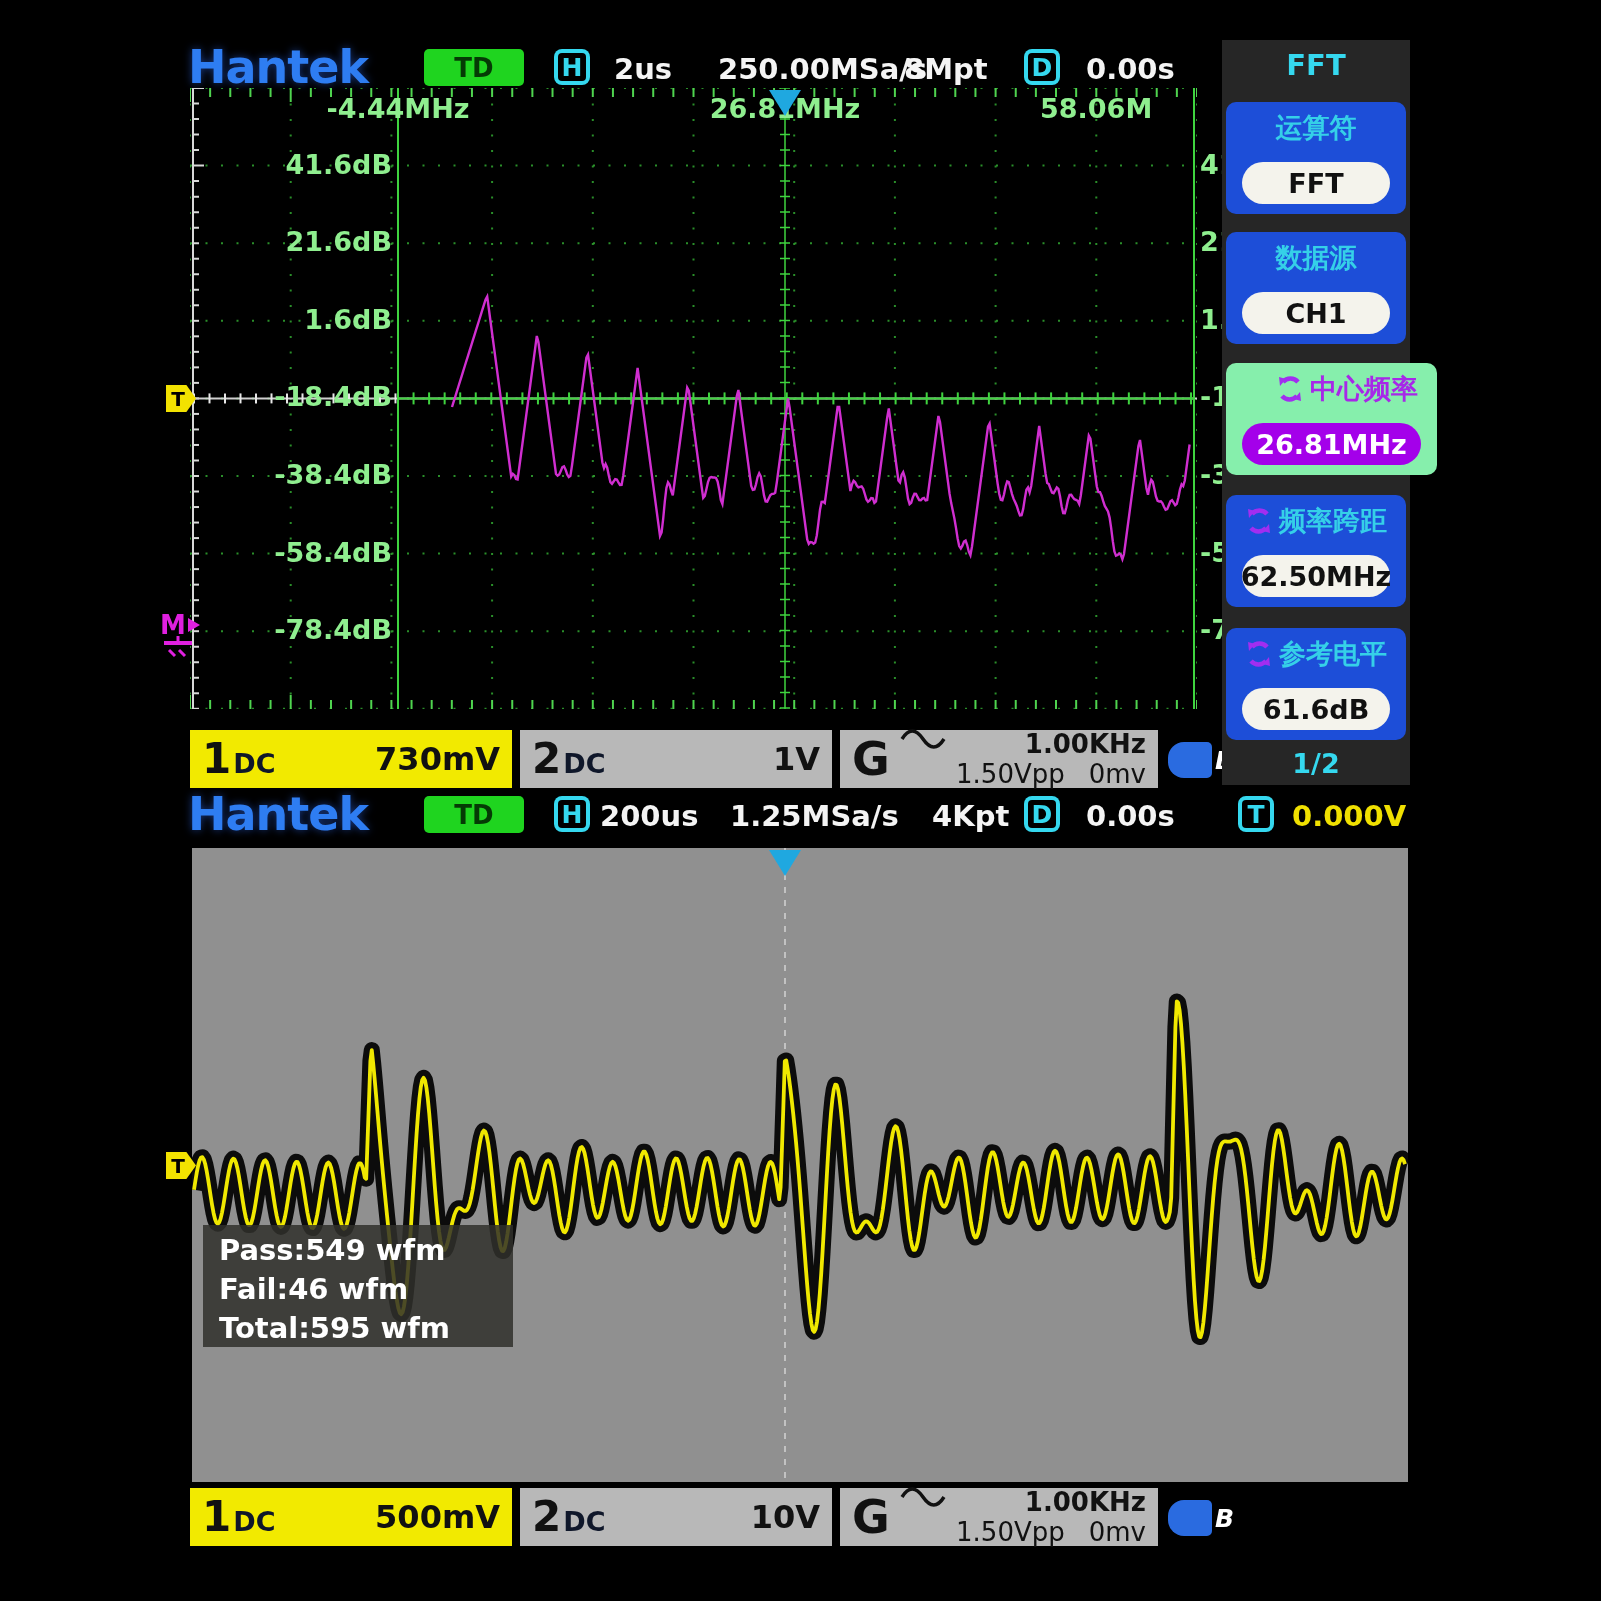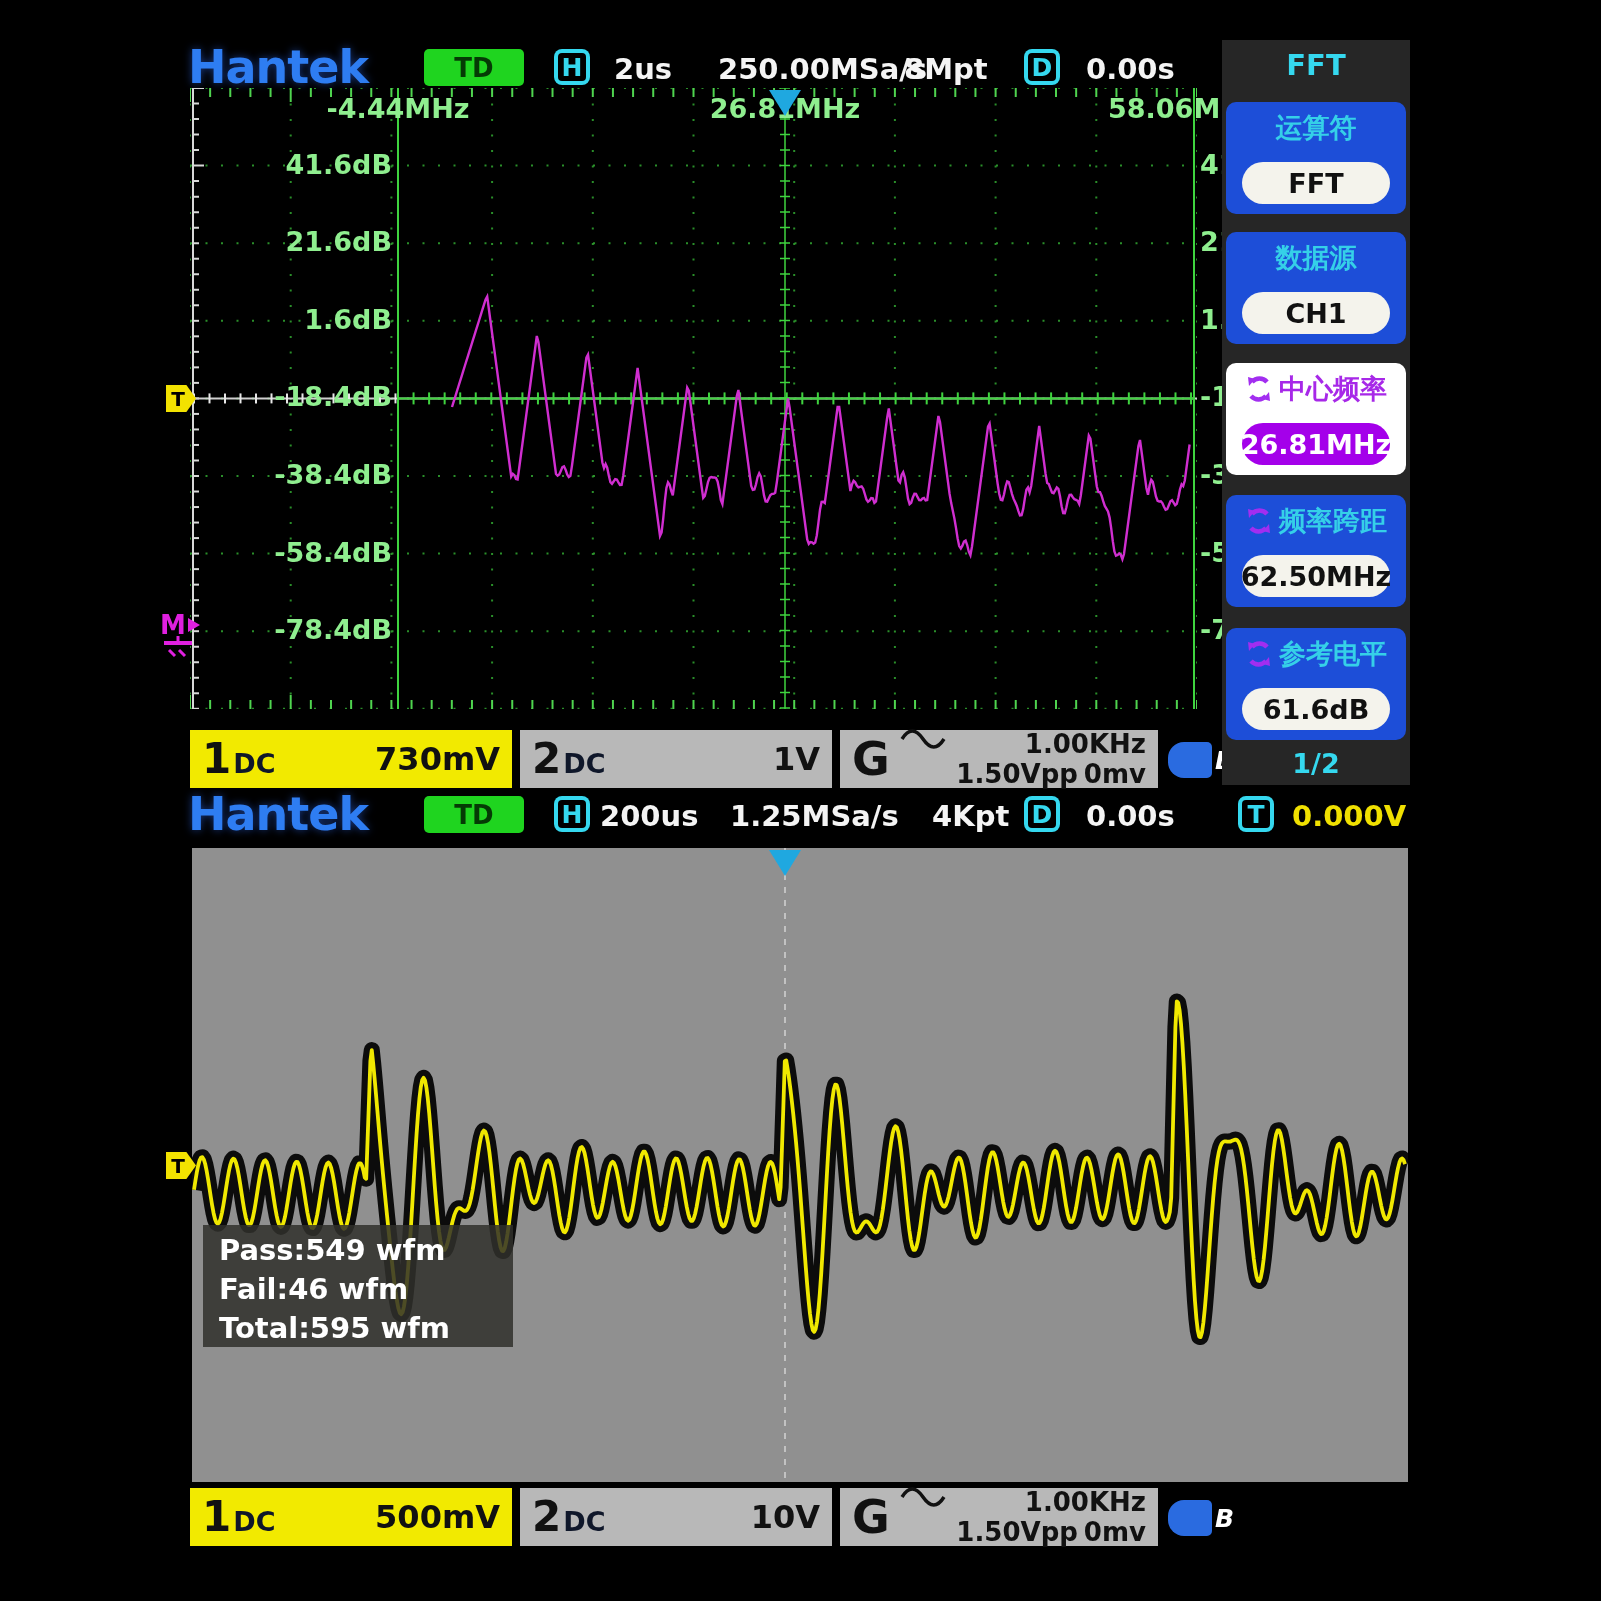--- a/index.html
+++ b/index.html
@@ -23,41 +23,41 @@
            clip-path:polygon(0 0,68% 0,100% 50%,68% 100%,0 100%);
            display:flex;align-items:center;justify-content:center;
            color:#000;font-weight:bold;font-size:20px;padding-right:6px;box-sizing:border-box;}
   
   #sidebar-bg{position:absolute;left:1222px;top:40px;width:188px;height:745px;background:#262626;z-index:3;}
   .sb-title{position:absolute;left:1222px;top:48px;width:188px;text-align:center;color:#35d8ef;
             font-weight:bold;font-size:29px;z-index:4;}
   .sb-page{position:absolute;left:1222px;top:748px;width:188px;text-align:center;color:#35d8ef;
            font-weight:bold;font-size:27px;z-index:4;}
   .panel{position:absolute;left:1226px;width:180px;height:112px;background:#1d4ed8;border-radius:10px;z-index:4;}
-  .panel.selected{background:#ffffff;}
+  .panel.selected{background:#86efac;padding-left:31px;}
   .plabel{display:flex;align-items:center;justify-content:center;gap:6px;margin-top:8px;
           color:#35d0e8;font-size:27px;font-weight:bold;}
   .panel.selected .plabel{color:#a728e8;}
   .pill{position:absolute;left:16px;right:16px;bottom:10px;height:42px;border-radius:21px;
         background:#f4f3ec;color:#111;font-weight:bold;font-size:27px;
         display:flex;align-items:center;justify-content:center;}
   .panel.selected .pill{background:#a400ea;color:#fff;}
   
   .chbox{position:absolute;height:58px;display:flex;align-items:center;box-sizing:border-box;padding:0 12px;}
   .chbox .num{font-weight:bold;font-size:42px;color:#111;line-height:1;}
   .chbox .coup{font-weight:bold;font-size:27px;color:#0f172a;margin-left:2px;margin-top:8px;line-height:1;}
   .chbox .val{margin-left:auto;font-weight:bold;font-size:32px;color:#111;}
   .ch1{background:#f2ea00;}
   .ch2{background:#b8b8b8;}
   .gbox{background:#b8b8b8;}
   .gbox .glabel{font-weight:bold;font-size:46px;color:#111;line-height:1;}
   .gcol{display:flex;flex-direction:column;margin-left:10px;flex:1;}
   .grow1{display:flex;align-items:flex-start;}
   .grow1 .gfreq{margin-left:auto;font-weight:bold;font-size:26px;color:#111;}
-  .grow2{display:flex;justify-content:flex-end;gap:6px;font-weight:bold;font-size:26px;color:#111;}
+  .grow2{display:flex;justify-content:flex-end;gap:24px;font-weight:normal;font-size:26px;color:#111;}
   .usb{position:absolute;display:flex;align-items:center;gap:3px;}
   .usb .plug{width:44px;height:36px;background:#2a6be0;border-radius:16px 5px 5px 16px;}
   .usb .blet{color:#fff;font-weight:bold;font-size:25px;font-style:italic;}
   
   #mask-stats{position:absolute;left:203px;top:1225px;width:310px;height:122px;
               background:rgba(48,48,44,.85);z-index:5;color:#fff;font-weight:bold;font-size:29px;
               padding:6px 0 0 16px;box-sizing:border-box;line-height:39px;}
   .ylw{color:#f0e000;}
 </style>
 </head>
@@ -353,21 +353,21 @@
       <line x1="590" y1="558" x2="600" y2="558" stroke="#3fd43f" stroke-width="1.5"></line>
       <line x1="590" y1="573.5" x2="600" y2="573.5" stroke="#3fd43f" stroke-width="1.5"></line>
       <line x1="590" y1="589" x2="600" y2="589" stroke="#3fd43f" stroke-width="1.5"></line>
       <line x1="590" y1="604.5" x2="600" y2="604.5" stroke="#3fd43f" stroke-width="1.5"></line>
       <line x1="590" y1="620" x2="600" y2="620" stroke="#3fd43f" stroke-width="1.5"></line>
       <polyline points="262.0,319.0 263.6,313.9 265.2,308.8 266.8,303.6 268.4,298.5 270.0,293.4 271.6,288.3 273.2,283.2 274.8,278.0 276.4,272.9 278.0,267.8 279.6,262.7 281.2,257.6 282.8,252.4 284.4,247.3 286.0,242.2 287.6,237.1 289.2,232.0 290.8,226.8 292.4,221.7 294.0,216.6 295.6,211.5 297.2,208.5 298.8,220.5 300.4,232.5 302.0,244.5 303.6,256.5 305.2,268.5 306.8,280.5 308.4,292.5 310.0,304.5 311.6,316.5 313.2,328.5 314.8,340.5 316.4,352.5 318.0,364.5 319.6,376.5 321.2,388.5 322.8,385.8 324.4,387.2 326.0,390.9 327.6,391.4 329.2,380.0 330.8,368.0 332.4,356.0 334.0,344.0 335.6,332.0 337.2,320.0 338.8,308.0 340.4,296.0 342.0,284.0 343.6,272.0 345.2,260.0 346.8,248.0 348.4,254.0 350.0,266.0 351.6,278.0 353.2,290.0 354.8,302.0 356.4,314.0 358.0,326.0 359.6,338.0 361.2,350.0 362.8,362.0 364.4,374.0 366.0,386.0 367.6,387.7 369.2,386.5 370.8,382.9 372.4,379.1 374.0,378.4 375.6,381.6 377.2,386.4 378.8,389.1 380.4,387.9 382.0,377.5 383.6,365.5 385.2,353.5 386.8,341.5 388.4,329.5 390.0,317.5 391.6,305.5 393.2,293.5 394.8,281.5 396.4,269.5 398.0,266.5 399.6,278.5 401.2,290.5 402.8,302.5 404.4,314.5 406.0,326.5 407.6,338.5 409.2,350.5 410.8,362.5 412.4,374.5 414.0,380.0 415.6,376.0 417.2,379.7 418.8,387.6 420.4,394.1 422.0,395.8 423.6,393.5 425.2,391.1 426.8,391.5 428.4,394.4 430.0,397.0 431.6,396.9 433.2,388.0 434.8,376.0 436.4,364.0 438.0,352.0 439.6,340.0 441.2,328.0 442.8,316.0 444.4,304.0 446.0,292.0 447.6,280.0 449.2,292.0 450.8,304.0 452.4,316.0 454.0,328.0 455.6,340.0 457.2,352.0 458.8,364.0 460.4,376.0 462.0,388.0 463.6,400.0 465.2,412.0 466.8,424.0 468.4,436.0 470.0,448.0 471.6,444.4 473.2,430.6 474.8,413.6 476.4,399.9 478.0,394.4 479.6,396.8 481.2,402.8 482.8,407.3 484.4,395.5 486.0,383.5 487.6,371.5 489.2,359.5 490.8,347.5 492.4,335.5 494.0,323.5 495.6,311.5 497.2,299.5 498.8,302.5 500.4,314.5 502.0,326.5 503.6,338.5 505.2,350.5 506.8,362.5 508.4,374.5 510.0,386.5 511.6,398.5 513.2,409.9 514.8,407.9 516.4,401.2 518.0,394.0 519.6,389.9 521.2,389.1 522.8,389.5 524.4,389.5 526.0,389.9 527.6,393.4 529.2,401.4 530.8,412.0 532.4,416.0 534.0,404.0 535.6,392.0 537.2,380.0 538.8,368.0 540.4,356.0 542.0,344.0 543.6,332.0 545.2,320.0 546.8,308.0 548.4,302.0 550.0,314.0 551.6,326.0 553.2,338.0 554.8,350.0 556.4,362.0 558.0,374.0 559.6,386.0 561.2,398.0 562.8,401.9 564.4,401.5 566.0,396.3 567.6,389.1 569.2,385.3 570.8,388.3 572.4,397.4 574.0,407.4 575.6,413.4 577.2,413.6 578.8,410.2 580.4,407.0 582.0,405.9 583.6,405.8 585.2,404.8 586.8,394.5 588.4,382.5 590.0,370.5 591.6,358.5 593.2,346.5 594.8,334.5 596.4,322.5 598.0,310.5 599.6,319.5 601.2,331.5 602.8,343.5 604.4,355.5 606.0,367.5 607.6,379.5 609.2,391.5 610.8,403.5 612.4,415.5 614.0,427.5 615.6,439.5 617.2,451.5 618.8,456.0 620.4,454.1 622.0,454.3 623.6,455.7 625.2,454.5 626.8,447.4 628.4,434.9 630.0,421.8 631.6,413.8 633.2,413.7 634.8,415.0 636.4,403.0 638.0,391.0 639.6,379.0 641.2,367.0 642.8,355.0 644.4,343.0 646.0,331.0 647.6,319.0 649.2,319.0 650.8,331.0 652.4,343.0 654.0,355.0 655.6,367.0 657.2,379.0 658.8,391.0 660.4,403.0 662.0,396.4 663.6,392.8 665.2,394.2 666.8,397.5 668.4,399.3 670.0,398.8 671.6,398.4 673.2,400.7 674.8,406.0 676.4,411.4 678.0,413.8 679.6,412.4 681.2,410.0 682.8,410.3 684.4,414.9 686.0,413.5 687.6,401.5 689.2,389.5 690.8,377.5 692.4,365.5 694.0,353.5 695.6,341.5 697.2,329.5 698.8,320.5 700.4,332.5 702.0,344.5 703.6,356.5 705.2,368.5 706.8,380.5 708.4,392.5 710.0,394.4 711.6,386.9 713.2,384.2 714.8,389.2 716.4,399.8 718.0,410.7 719.6,416.1 721.2,414.7 722.8,409.5 724.4,405.7 726.0,405.9 727.6,409.2 729.2,412.1 730.8,412.3 732.4,410.6 734.0,410.0 735.6,412.4 737.2,412.0 738.8,400.0 740.4,388.0 742.0,376.0 743.6,364.0 745.2,352.0 746.8,340.0 748.4,328.0 750.0,334.0 751.6,346.0 753.2,358.0 754.8,370.0 756.4,382.0 758.0,394.0 759.6,406.0 761.2,415.1 762.8,422.7 764.4,430.5 766.0,439.9 767.6,450.2 769.2,458.1 770.8,460.5 772.4,457.7 774.0,453.5 775.6,452.6 777.2,457.0 778.8,463.7 780.4,467.2 782.0,458.5 783.6,446.5 785.2,434.5 786.8,422.5 788.4,410.5 790.0,398.5 791.6,386.5 793.2,374.5 794.8,362.5 796.4,350.5 798.0,338.5 799.6,335.5 801.2,347.5 802.8,359.5 804.4,371.5 806.0,383.5 807.6,395.5 809.2,405.8 810.8,411.8 812.4,412.3 814.0,406.5 815.6,398.5 817.2,393.4 818.8,394.2 820.4,399.7 822.0,406.1 823.6,410.9 825.2,414.2 826.8,418.0 828.4,423.1 830.0,427.4 831.6,427.2 833.2,420.9 834.8,410.6 836.4,401.8 838.0,399.5 839.6,404.4 841.2,398.0 842.8,386.0 844.4,374.0 846.0,362.0 847.6,350.0 849.2,338.0 850.8,350.0 852.4,362.0 854.0,374.0 855.6,386.0 857.2,395.1 858.8,396.0 860.4,400.3 862.0,404.5 863.6,405.2 865.2,402.3 866.8,399.4 868.4,400.9 870.0,408.2 871.6,418.2 873.2,425.1 874.8,425.2 876.4,419.2 878.0,411.6 879.6,406.9 881.2,406.8 882.8,409.2 884.4,411.2 886.0,411.9 887.6,412.8 889.2,416.0 890.8,407.5 892.4,395.5 894.0,383.5 895.6,371.5 897.2,359.5 898.8,347.5 900.4,350.5 902.0,362.5 903.6,374.5 905.2,386.5 906.8,398.5 908.4,404.0 910.0,404.1 911.6,407.7 913.2,413.2 914.8,417.9 916.4,420.6 918.0,423.4 919.6,429.6 921.2,440.4 922.8,453.2 924.4,463.4 926.0,467.7 927.6,467.0 929.2,465.4 930.8,466.8 932.4,471.2 934.0,466.0 935.6,454.0 937.2,442.0 938.8,430.0 940.4,418.0 942.0,406.0 943.6,394.0 945.2,382.0 946.8,370.0 948.4,358.0 950.0,352.0 951.6,364.0 953.2,376.0 954.8,388.0 956.4,400.0 958.0,406.7 959.6,397.2 961.2,391.9 962.8,393.9 964.4,401.1 966.0,408.7 967.6,412.8 969.2,413.4 970.8,413.2 972.4,415.1 974.0,418.8 975.6,421.7 977.2,421.1 978.8,417.2 980.4,413.2 982.0,412.2 983.6,414.7 985.2,417.2 986.8,415.9 988.4,409.5 990.0,401.3 991.6,396.3 993.2,398.1 994.8,392.5 996.4,380.5 998.0,368.5 999.6,356.5" fill="none" stroke="#d02ed0" stroke-width="2.4"></polyline>
     </svg>
 
   <div class="grn" style="left:308px;top:93px;width:180px;text-align:center;z-index:2;">-4.44MHz</div>
   <div class="grn" style="left:690px;top:93px;width:190px;text-align:center;z-index:2;">26.81MHz</div>
-  <div class="grn" style="left:1108px;top:93px;width:100px;text-align:center;z-index:2;">58.06M</div>
+  <div class="grn" style="left:1040px;top:93px;width:100px;text-align:center;z-index:2;">58.06M</div>
   <div id="db-left">
       <div class="grn" style="left: 250px; width: 142px; text-align: right; z-index: 2; top: 148.6px;">41.6dB</div>
       <div class="grn" style="left: 250px; width: 142px; text-align: right; z-index: 2; top: 226.2px;">21.6dB</div>
       <div class="grn" style="left: 250px; width: 142px; text-align: right; z-index: 2; top: 303.8px;">1.6dB</div>
       <div class="grn" style="left: 250px; width: 142px; text-align: right; z-index: 2; top: 381.4px;">-18.4dB</div>
       <div class="grn" style="left: 250px; width: 142px; text-align: right; z-index: 2; top: 459px;">-38.4dB</div>
       <div class="grn" style="left: 250px; width: 142px; text-align: right; z-index: 2; top: 536.6px;">-58.4dB</div>
       <div class="grn" style="left: 250px; width: 142px; text-align: right; z-index: 2; top: 614.2px;">-78.4dB</div>
     </div>
   <div id="db-right">

